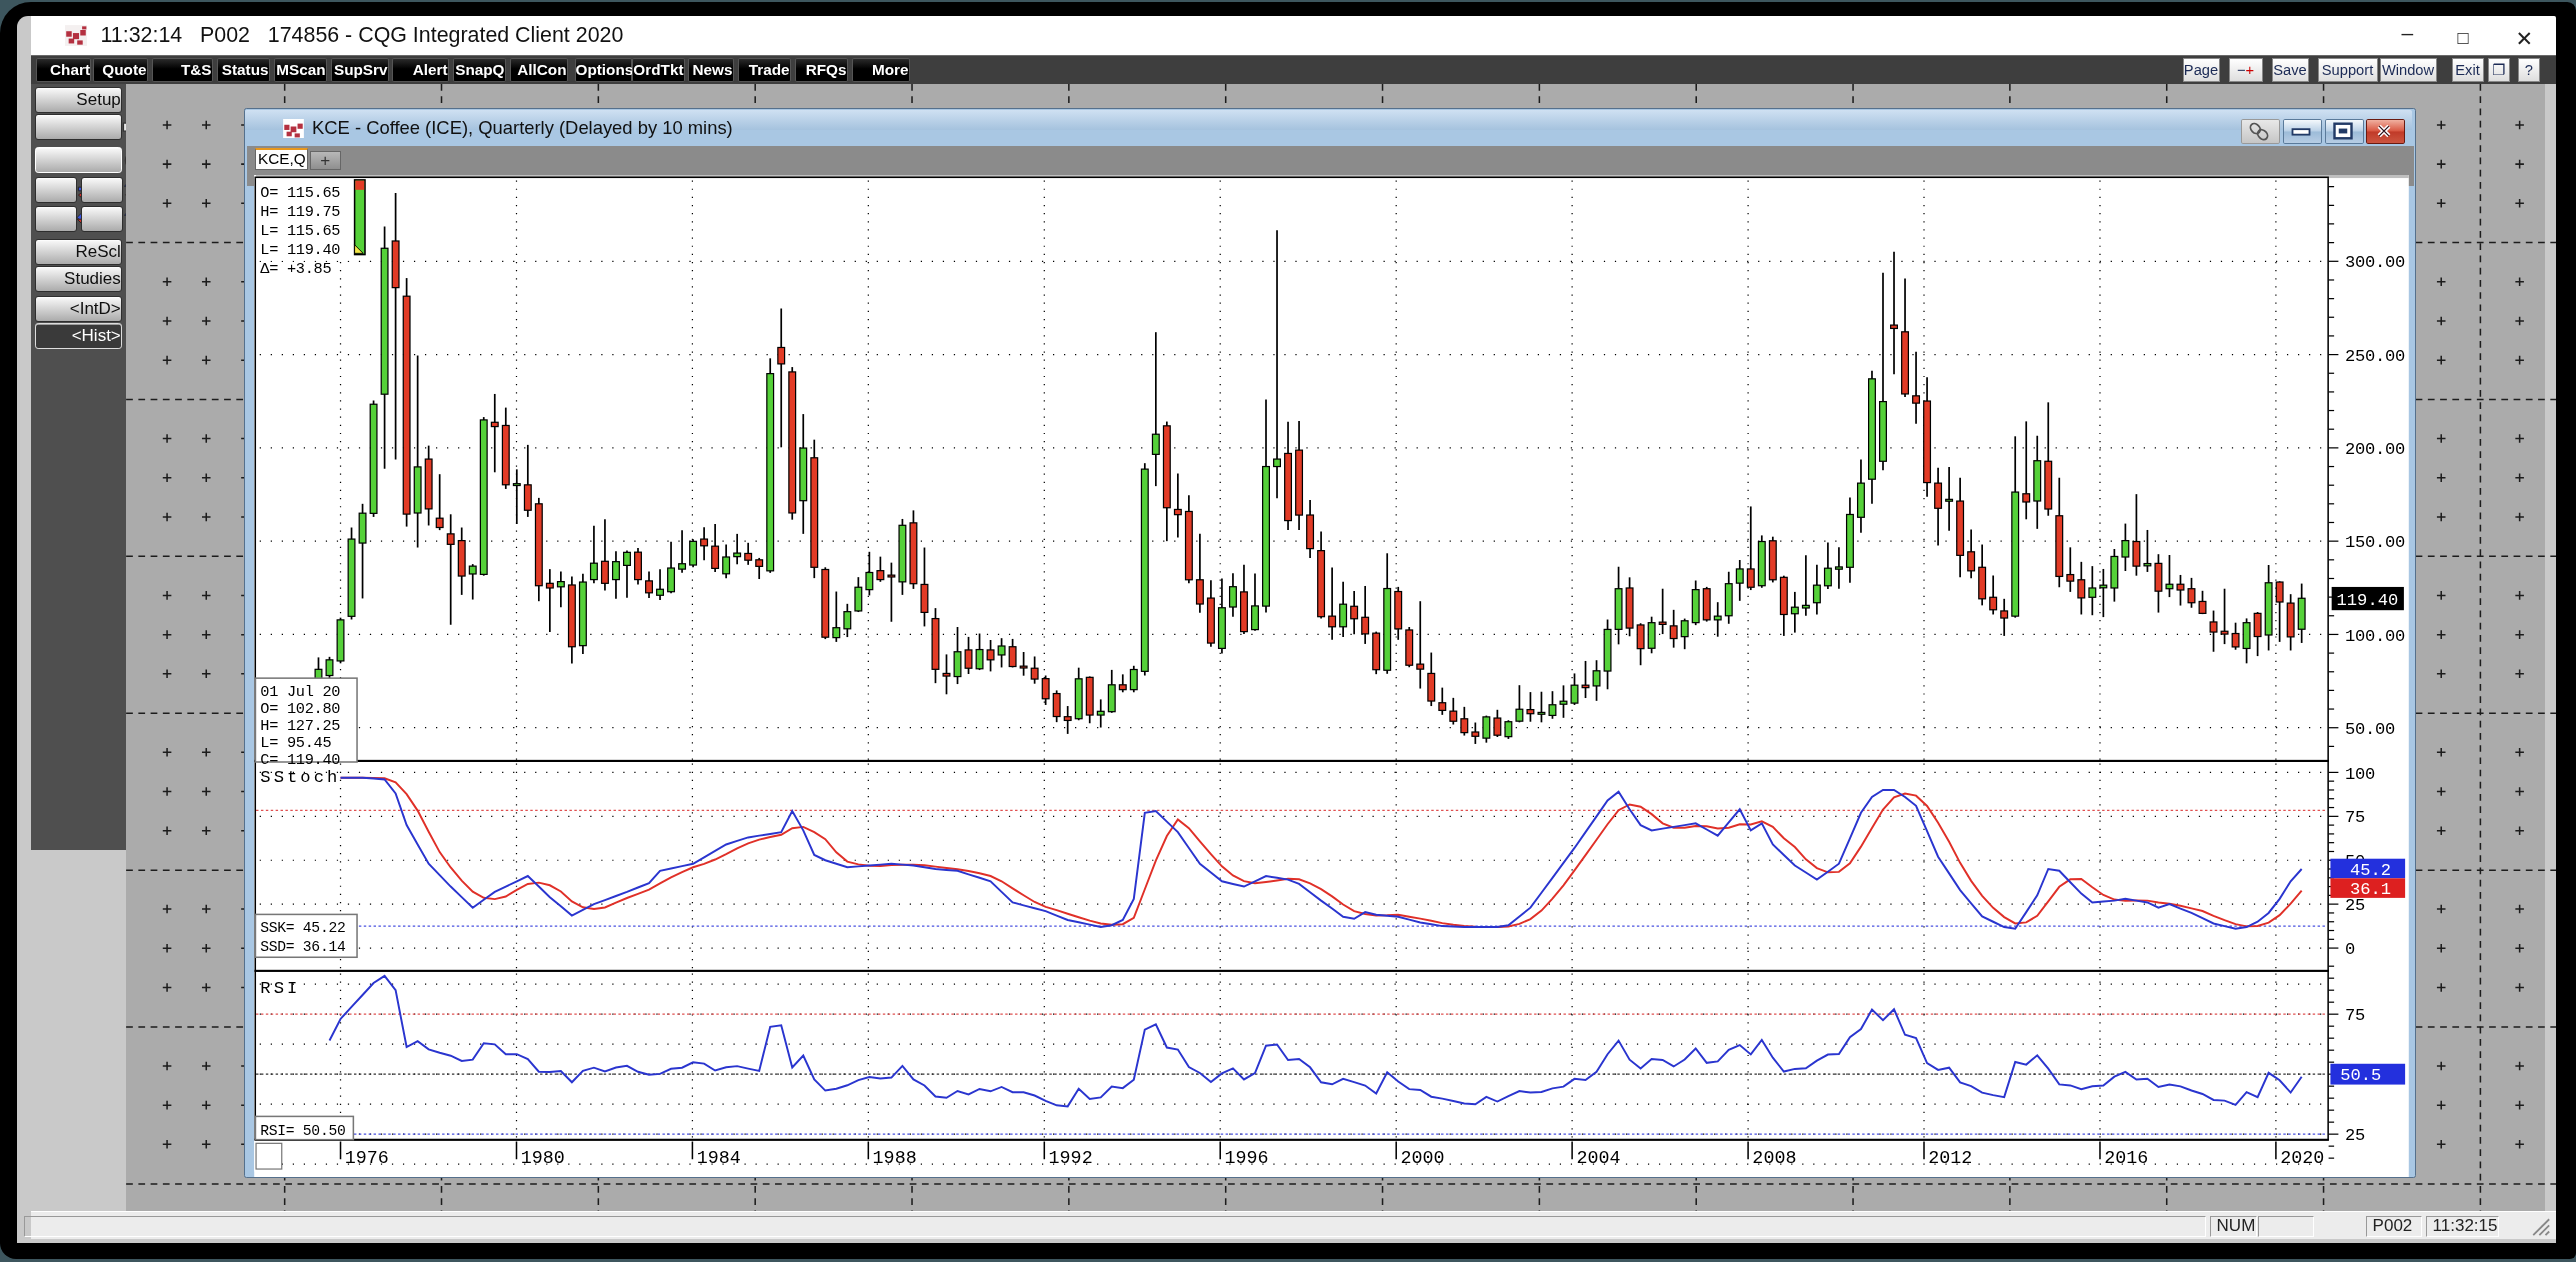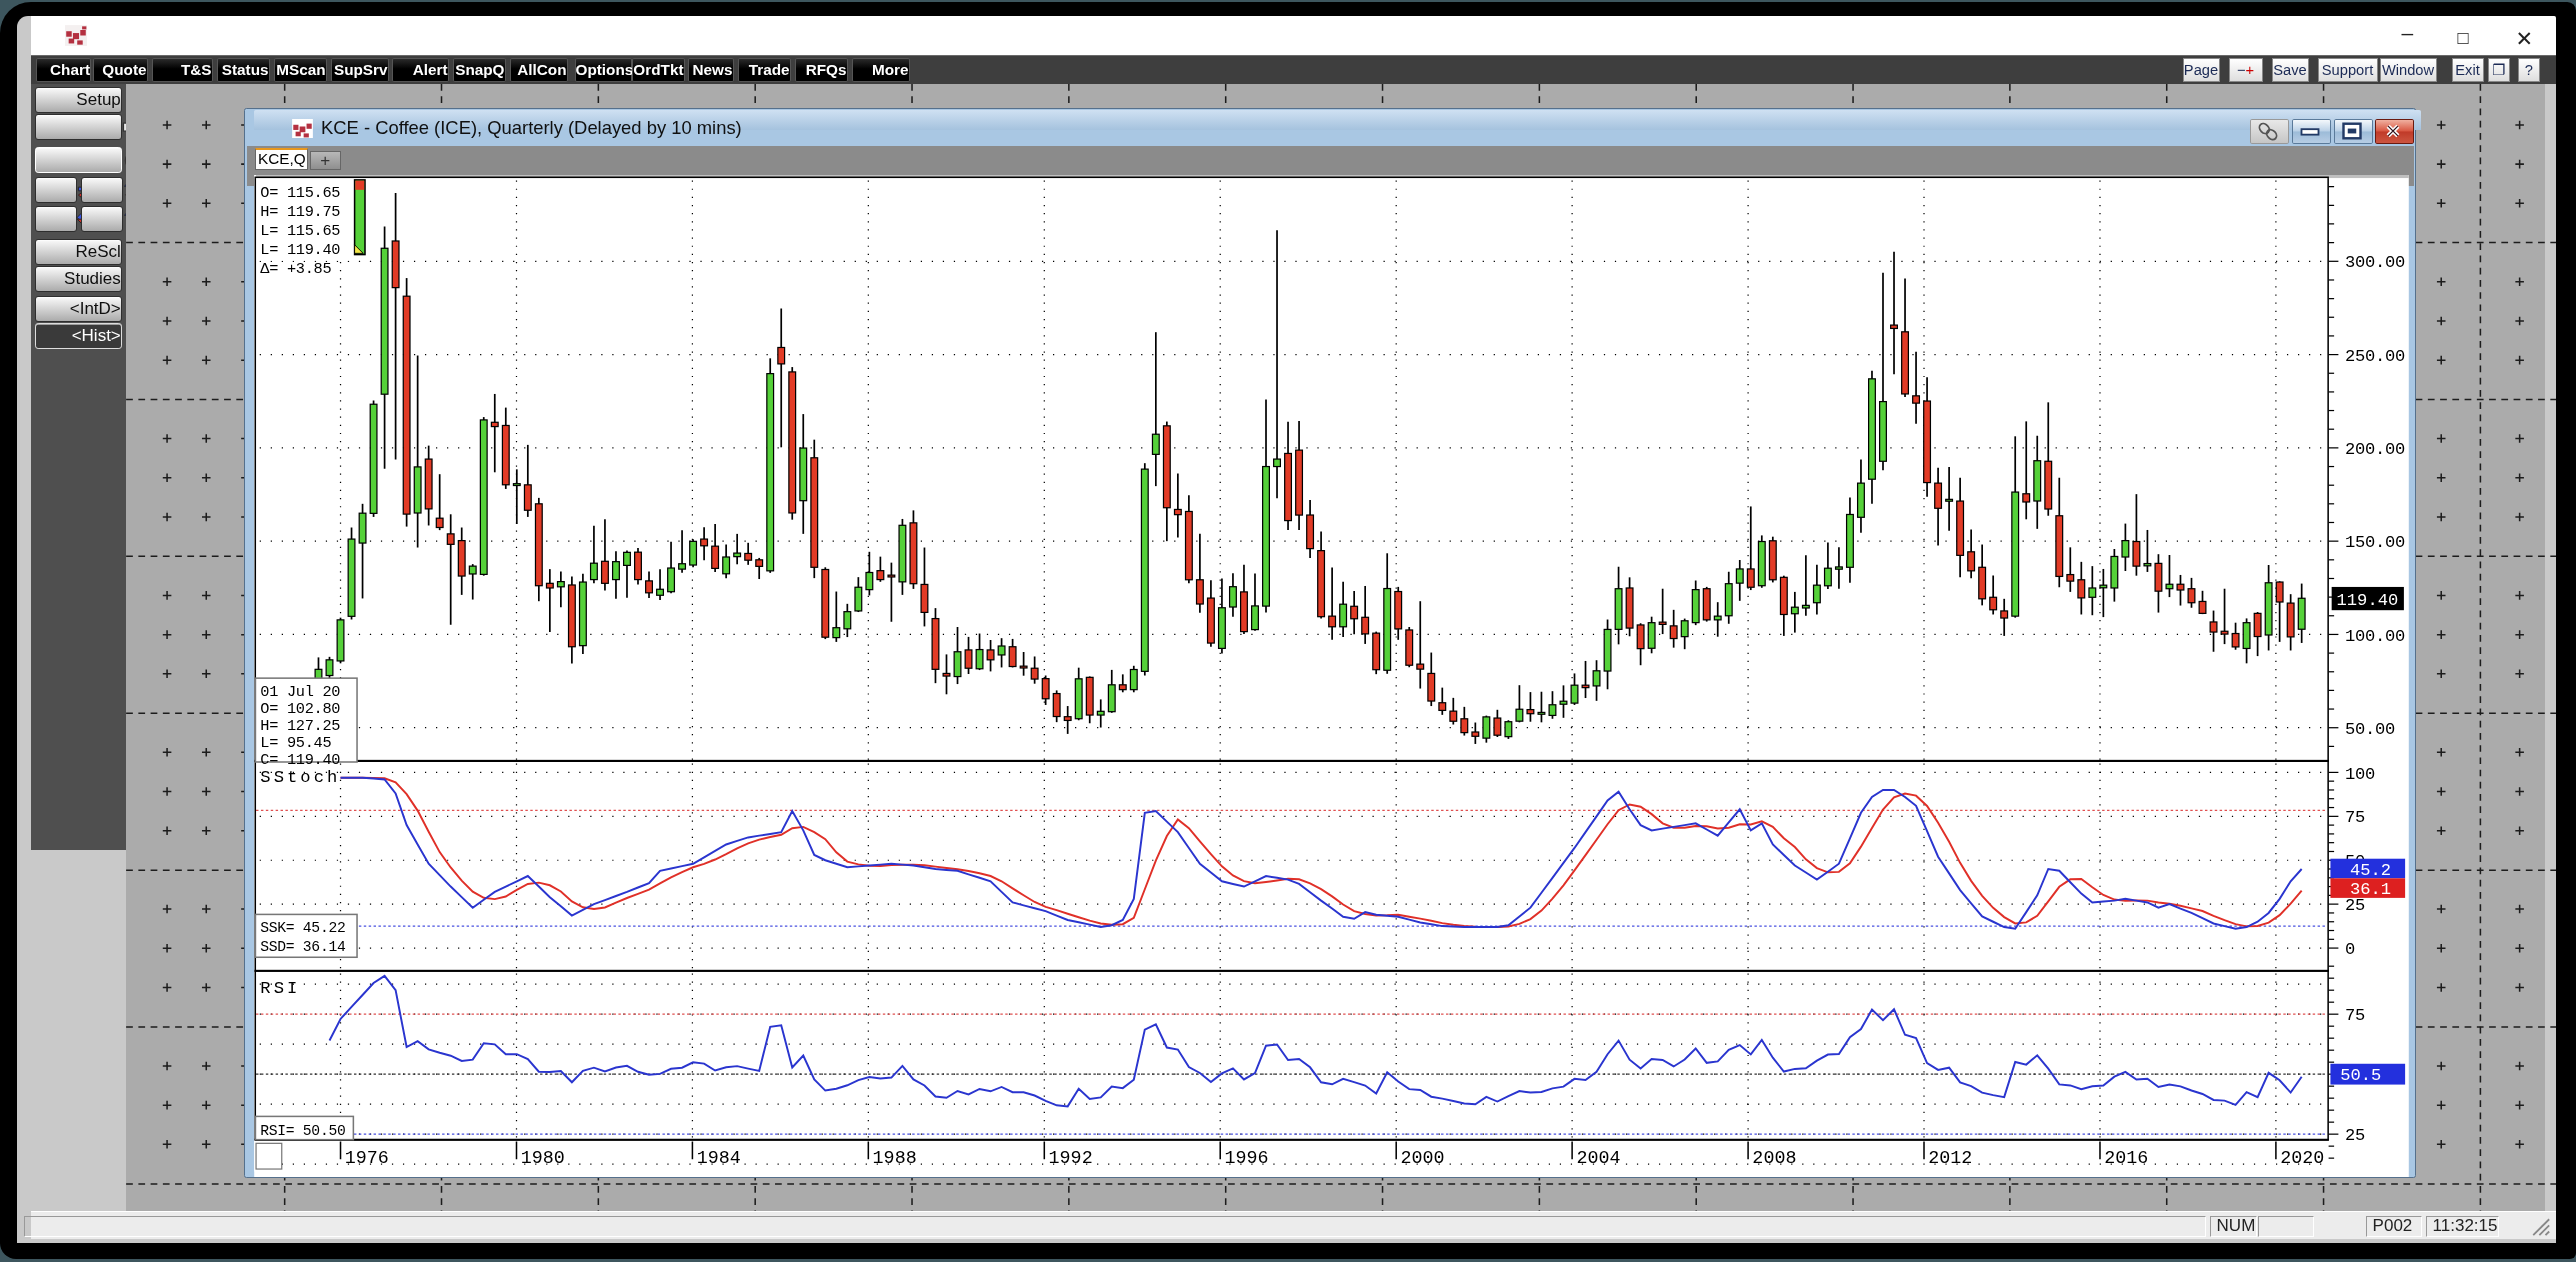--- a/index.html
+++ b/index.html
@@ -11,41 +11,42 @@
 .wc{position:absolute;top:11px;font-size:21px;color:#222}
 #menubar{position:absolute;left:13.5px;top:39px;width:2526px;height:29px;background:#3e3e3e;border-top:1.2px solid #6a6a6a}
 .mbtn{position:absolute;top:1.8px;height:24px;background:linear-gradient(#2a2a2a,#000 45%,#000);border:0.6px solid #555;border-radius:1.8px;color:#fff;font-weight:bold;font-size:15.3px;text-align:right;line-height:22.7px}
 .rbtn{position:absolute;top:1.8px;height:24px;background:linear-gradient(#fff,#dedede);border:0.6px solid #888;color:#1b2a55;font-weight:normal;font-size:14.7px;text-align:center;line-height:22.7px}
 #sidebar{position:absolute;left:13.5px;top:68px;width:95px;height:766px;background:#4f4f4f}
 .sbtn{position:absolute;left:4.3px;width:87px;height:26px;background:linear-gradient(#fafafa,#ababab);border:0.6px solid #2e2e2e;border-radius:3.1px;color:#0f0f0f;font-weight:normal;font-size:17px;text-align:right;line-height:24.5px;box-shadow:inset 0 0.6px 0 #fff}
 #workspace{position:absolute;left:109px;top:68px;width:2419px;height:1127px;background:#ababab}
 #statusbar{position:absolute;left:13.5px;top:1195px;width:2526px;height:28px;background:#ececec;border-top:1.2px solid #fff}
 .sseg{position:absolute;top:3.7px;height:21px;border:1.2px solid #999;border-right-color:#fff;border-bottom-color:#fff;font-size:17px;color:#222;padding:0 6.1px;line-height:18.4px}
 #cwin{position:absolute;left:118px;top:24px;width:2172px;height:1070px;background:#a9c7e3;border:0.6px solid #55708c;border-radius:2.4px}
-#ctitle{position:absolute;left:9px;top:1.2px;width:2167px;height:20px;background:linear-gradient(#cfe0f2,#a5c2de);border-radius:1.8px 1.8px 0 0}
+#ctitle{position:absolute;left:0;top:1.2px;width:2167px;height:20px;background:linear-gradient(#cfe0f2,#a5c2de);border-radius:1.8px 1.8px 0 0}
 #ctitle .ct{position:absolute;left:67px;top:7.3px;font-size:18.4px;color:#101010}
 #tabbar{position:absolute;left:1.8px;top:37px;width:2167px;height:40px;background:#8b8b8b}
 #tab1{position:absolute;left:8.6px;top:2.4px;width:53px;height:22px;background:#fdfdfd;border:0.6px solid #666;border-top:2.4px solid #e8981e;font-size:15.3px;text-align:center;line-height:18.4px;color:#000}
 #tab2{position:absolute;left:63px;top:4.9px;width:31px;height:19.6px;background:linear-gradient(#b8b8b8,#8f8f8f);border:0.6px solid #666;font-size:17px;text-align:center;line-height:17px;color:#333}
 .cbtn{position:absolute;top:9.2px;width:39px;height:24.5px;border:1.2px solid #5a7a9a;border-radius:1.8px;background:linear-gradient(#f4f8fc,#b9d0e6 49%,#9cbbd8 51%,#b7cde4)}
 svg{position:absolute}
 </style></head>
 <body>
 <div id="frame"></div>
 <div id="app">
   <div id="titlebar">
     <svg class="logo" width="22" height="21" viewBox="0 0 36 34">
         <rect x="0" y="0" width="36" height="34" fill="#f4f0f0"></rect>
         <rect x="2" y="10" width="9" height="9" fill="#b43040"></rect>
         <rect x="13" y="13" width="10" height="10" fill="#b43040"></rect>
         <rect x="25" y="8" width="9" height="9" fill="#b43040"></rect>
         <rect x="6" y="22" width="9" height="8" fill="#b43040"></rect>
         <rect x="20" y="25" width="9" height="7" fill="#b43040"></rect>
         <rect x="28" y="2" width="7" height="5" fill="#b43040"></rect>
       </svg>
+    <div class="tt">11:32:14&nbsp;&nbsp;&nbsp;P002&nbsp;&nbsp;&nbsp;174856 - CQG Integrated Client 2020</div>
     <div class="wc" style="left:2371px;top:4.9px">–</div>
     <div class="wc" style="left:2427px;font-size:18.4px">□</div>
     <div class="wc" style="left:2485px">✕</div>
   </div>
   <div id="menubar">
       <div class="mbtn" style="left:5.5px;width:55px">Chart</div>
       <div class="mbtn" style="left:62px;width:55px">Quote</div>
       <div class="mbtn" style="left:121px;width:61px">T&amp;S</div>
       <div class="mbtn" style="left:186px;width:53px">Status</div>
       <div class="mbtn" style="left:243px;width:53px">MScan</div>

